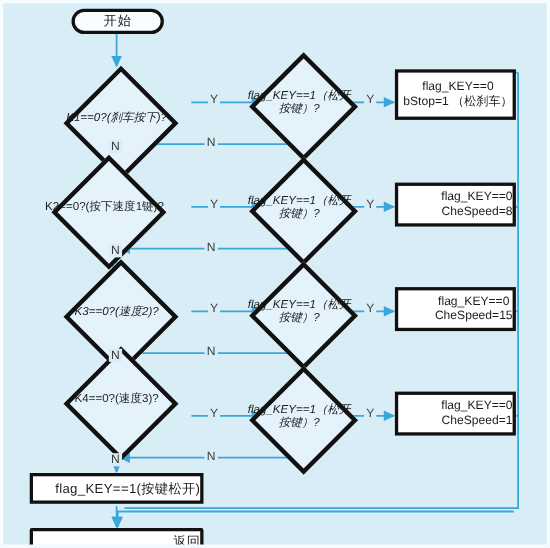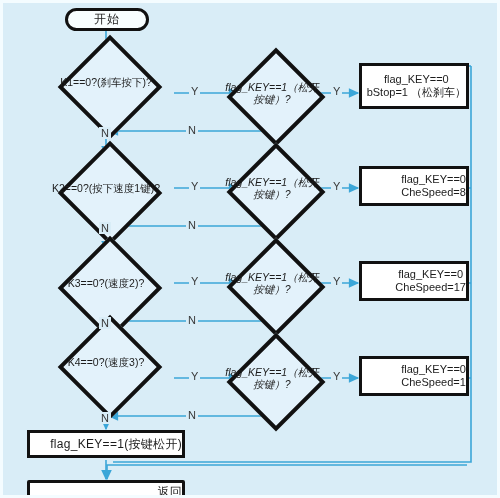--- a/index.html
+++ b/index.html
@@ -114,35 +114,35 @@
       <path d="M466,185 L468,185"></path>
       <path d="M466,280 L468,280"></path>
       <path d="M466,375 L468,375"></path>
     </g>
   </svg>
 
   <div class="node term" style="left:62px;top:5px;width:84px;height:23px;">
     <span>开始</span>
   </div>
 
-  <div class="node dia big" style="left:33px;top:46px;width:140px;height:67px;">
+  <div class="node dia big" style="left:33px;top:71px;width:140px;height:67px;font-style:italic;">
     <div class="shape"></div>
     <div class="lbl">
       <span>K1==0?(刹车按下)?</span>
     </div>
   </div>
 
-  <div class="node dia big" style="left:33px;top:152px;width:140px;height:67px;">
+  <div class="node dia big" style="left:22px;top:152px;width:140px;height:67px;">
     <div class="shape"></div>
     <div class="lbl">
       <span>K2==0?(按下速度1键)?</span>
     </div>
   </div>
 
-  <div class="node dia big" style="left:33px;top:247px;width:140px;height:67px;">
+  <div class="node dia big" style="left:33px;top:247px;width:140px;height:67px;font-style:italic;">
     <div class="shape"></div>
     <div class="lbl">
       <span>K3==0?(速度2)?</span>
     </div>
   </div>
 
   <div class="node dia big" style="left:33px;top:326px;width:140px;height:67px;">
     <div class="shape"></div>
     <div class="lbl">
       <span>K4==0?(速度3)?</span>
@@ -187,21 +187,21 @@
   <div class="node rect" style="left:356px;top:163px;width:110px;height:40px;">
     <div>
       <div>flag_KEY==0</div>
       <div>CheSpeed=8</div>
     </div>
   </div>
 
   <div class="node rect" style="left:356px;top:258px;width:110px;height:40px;">
     <div>
       <div>flag_KEY==0</div>
-      <div>CheSpeed=17</div>
+      <div>CheSpeed=15</div>
     </div>
   </div>
 
   <div class="node rect" style="left:356px;top:353px;width:110px;height:40px;">
     <div>
       <div>flag_KEY==0</div>
       <div>CheSpeed=1</div>
     </div>
   </div>
 

